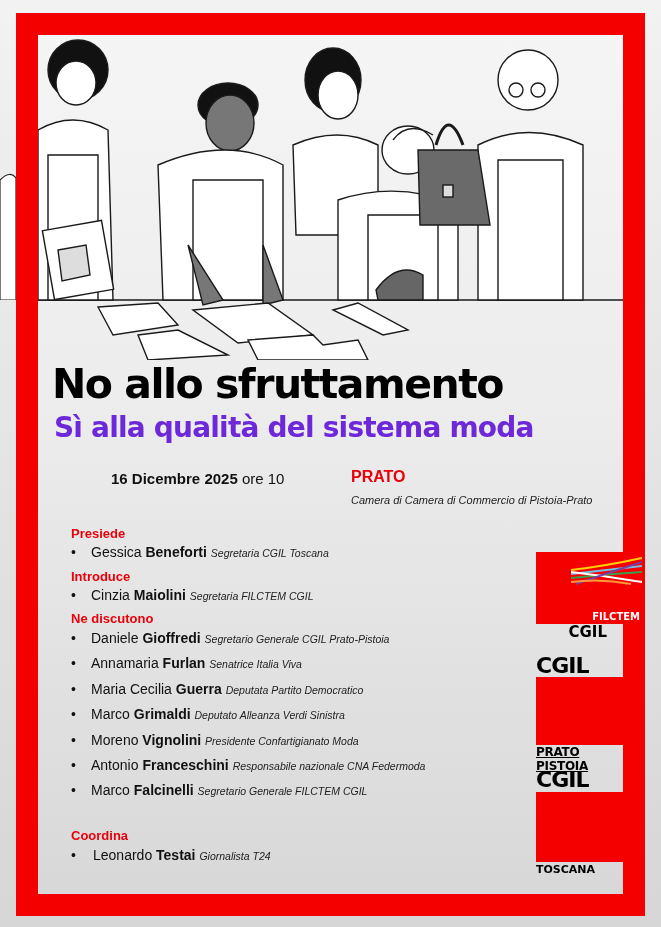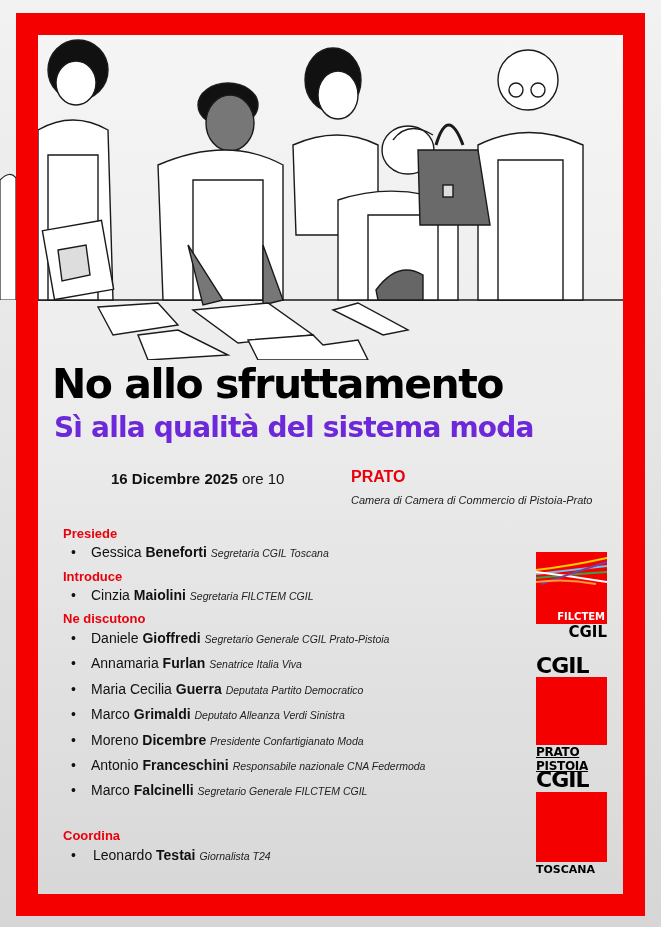--- a/index.html
+++ b/index.html
@@ -31,27 +31,27 @@
   .subtitle {
     position:absolute; left:54px; top:410px; width:560px;
     font-family:"DejaVu Sans", sans-serif; font-weight:bold;
     font-size:28px; letter-spacing:-0.8px; color:#6d28d9; line-height:36px;
     white-space:nowrap;
   }
   .date { position:absolute; left:71px; top:470px; font-size:15px; color:#111; }
   .date b { font-weight:bold;margin-left:40px; }
   .place-city { position:absolute; left:351px; top:468px; font-size:16px; font-weight:bold; color:#e8000b; }
   .place-addr { position:absolute; left:351px; top:492px; font-size:11px; font-style:italic; color:#222; line-height:17px; }
-  .section-label { position:absolute; left:63px; font-size:13px; font-weight:bold; color:#e8000b; }
+  .section-label { position:absolute; left:71px; font-size:13px; font-weight:bold; color:#e8000b; }
   .item { position:absolute; left:71px; font-size:14px; color:#111; white-space:nowrap; }
   .item .bullet { display:inline-block; width:20px; }
   .item b { font-weight:bold; }
   .item i { font-size:10.5px; font-style:italic; color:#222;margin-top:8px; }
   .logo { position:absolute; left:536px; width:71px; }
-  .logo-box { background:#f50000; width:71px; }
+  .logo-box { background:#f50000; width:71px;padding-left:35px; }
   .logo-text { font-family:"DejaVu Sans", sans-serif; font-weight:bold; color:#000; }
 </style>
 </head>
 <body>
 
 <div class="frame"></div>
 <div class="inner"></div>
 
 <svg class="illus-outside" viewBox="0 0 16 240">
   <path d="M0 120 Q10 110 16 118 L16 240 L0 240 Z" fill="#fff" stroke="#222" stroke-width="1.2"></path>
@@ -133,21 +133,21 @@
 <div class="item" style="top:655px">
   <span class="bullet">•</span><span>Annamaria </span><b>Furlan</b> <i>Senatrice Italia Viva</i>
 </div>
 <div class="item" style="top:681px">
   <span class="bullet">•</span><span>Maria Cecilia </span><b>Guerra</b> <i>Deputata Partito Democratico</i>
 </div>
 <div class="item" style="top:706px">
   <span class="bullet">•</span><span>Marco </span><b>Grimaldi</b> <i>Deputato Alleanza Verdi Sinistra</i>
 </div>
 <div class="item" style="top:732px">
-  <span class="bullet">•</span><span>Moreno </span><b>Dicembre</b> <i>Presidente Confartigianato Moda</i>
+  <span class="bullet">•</span><span>Moreno </span><b>Vignolini</b> <i>Presidente Confartigianato Moda</i>
 </div>
 <div class="item" style="top:757px">
   <span class="bullet">•</span><span>Antonio </span><b>Franceschini</b> <i>Responsabile nazionale CNA Federmoda</i>
 </div>
 <div class="item" style="top:782px">
   <span class="bullet">•</span><span>Marco </span><b>Falcinelli</b> <i>Segretario Generale FILCTEM CGIL</i>
 </div>
 
 <div class="section-label" style="top:828px">Coordina</div>
 <div class="item" style="top:847px">

